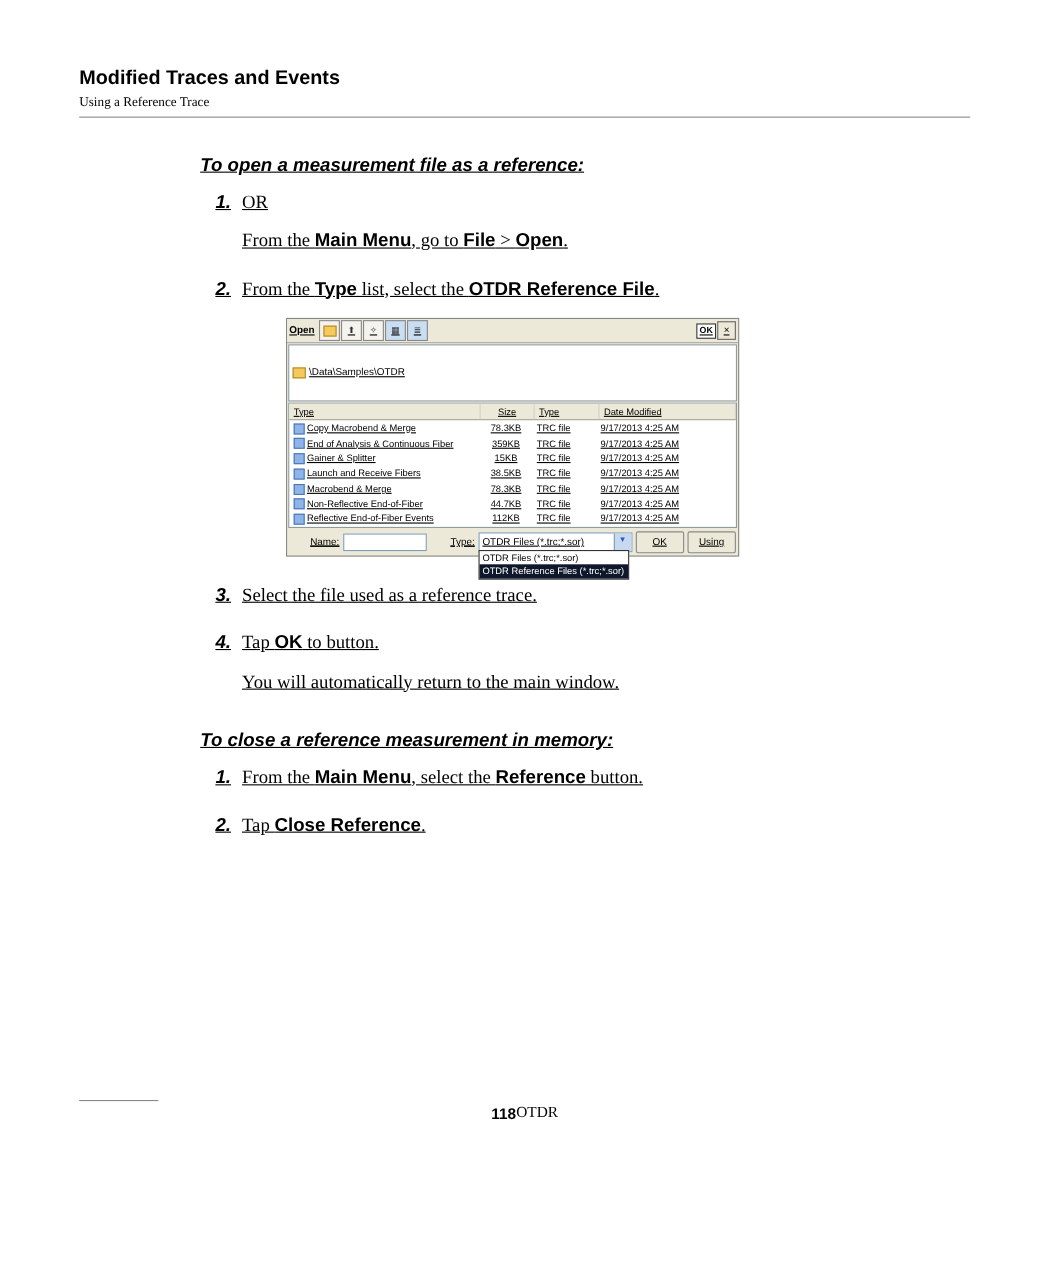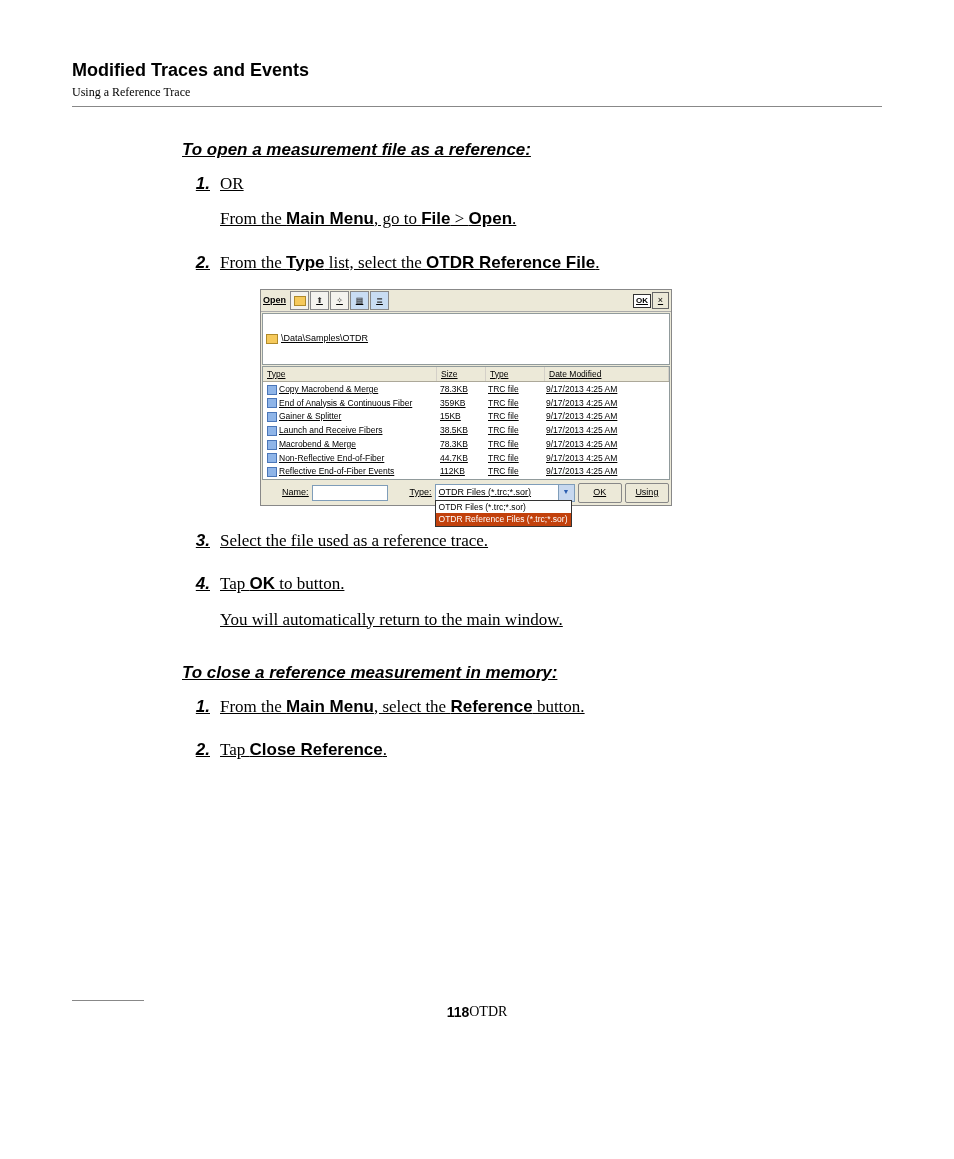--- a/index.html
+++ b/index.html
@@ -155,21 +155,21 @@
     margin:1px;
   }
   .dlg-head {
     display:flex;
     background:#ece9d8;
     border-bottom:1px solid #aca899;
     font-size:8.5px;
   }
   .dlg-head div { padding:1px 4px; border-right:1px solid #d4d0c8; }
   .col-name { width: 165px; }
-  .col-size { width: 40px; text-align:left; }
+  .col-size { width: 40px; text-align:center; }
   .col-type { width: 50px; }
   .col-date { flex:1; }
   .dlg-row {
     display:flex;
     font-size:8.5px;
     padding: 0 0;
   }
   .dlg-row div { padding:0.5px 4px; overflow:hidden; white-space:nowrap; }
   .file-ic {
     width:8px;height:8px;background:#8fb5e8;border:1px solid #4a76b8;display:inline-block;margin-right:2px;vertical-align:middle;
@@ -209,21 +209,21 @@
   }
   .dropdown {
     position:absolute;
     top:16px; left:0;
     width:135px;
     background:#fff;
     border:1px solid #333;
     z-index:2;
   }
   .dropdown div { padding:0 3px; font-size:8.5px; white-space:nowrap; overflow:hidden; }
-  .dropdown .sel { background:#c2410c; color:#fff; }
+  .dropdown .sel { background:#0f172a; color:#fff; }
   .dlg-btn {
     width:50px;height:18px;
     border:1px solid #888;
     background:#ece9d8;
     border-radius:2px;
     display:flex;align-items:center;justify-content:center;
     font-size:9px;
   }
 
   .footer-block { margin-top: 4px; }

